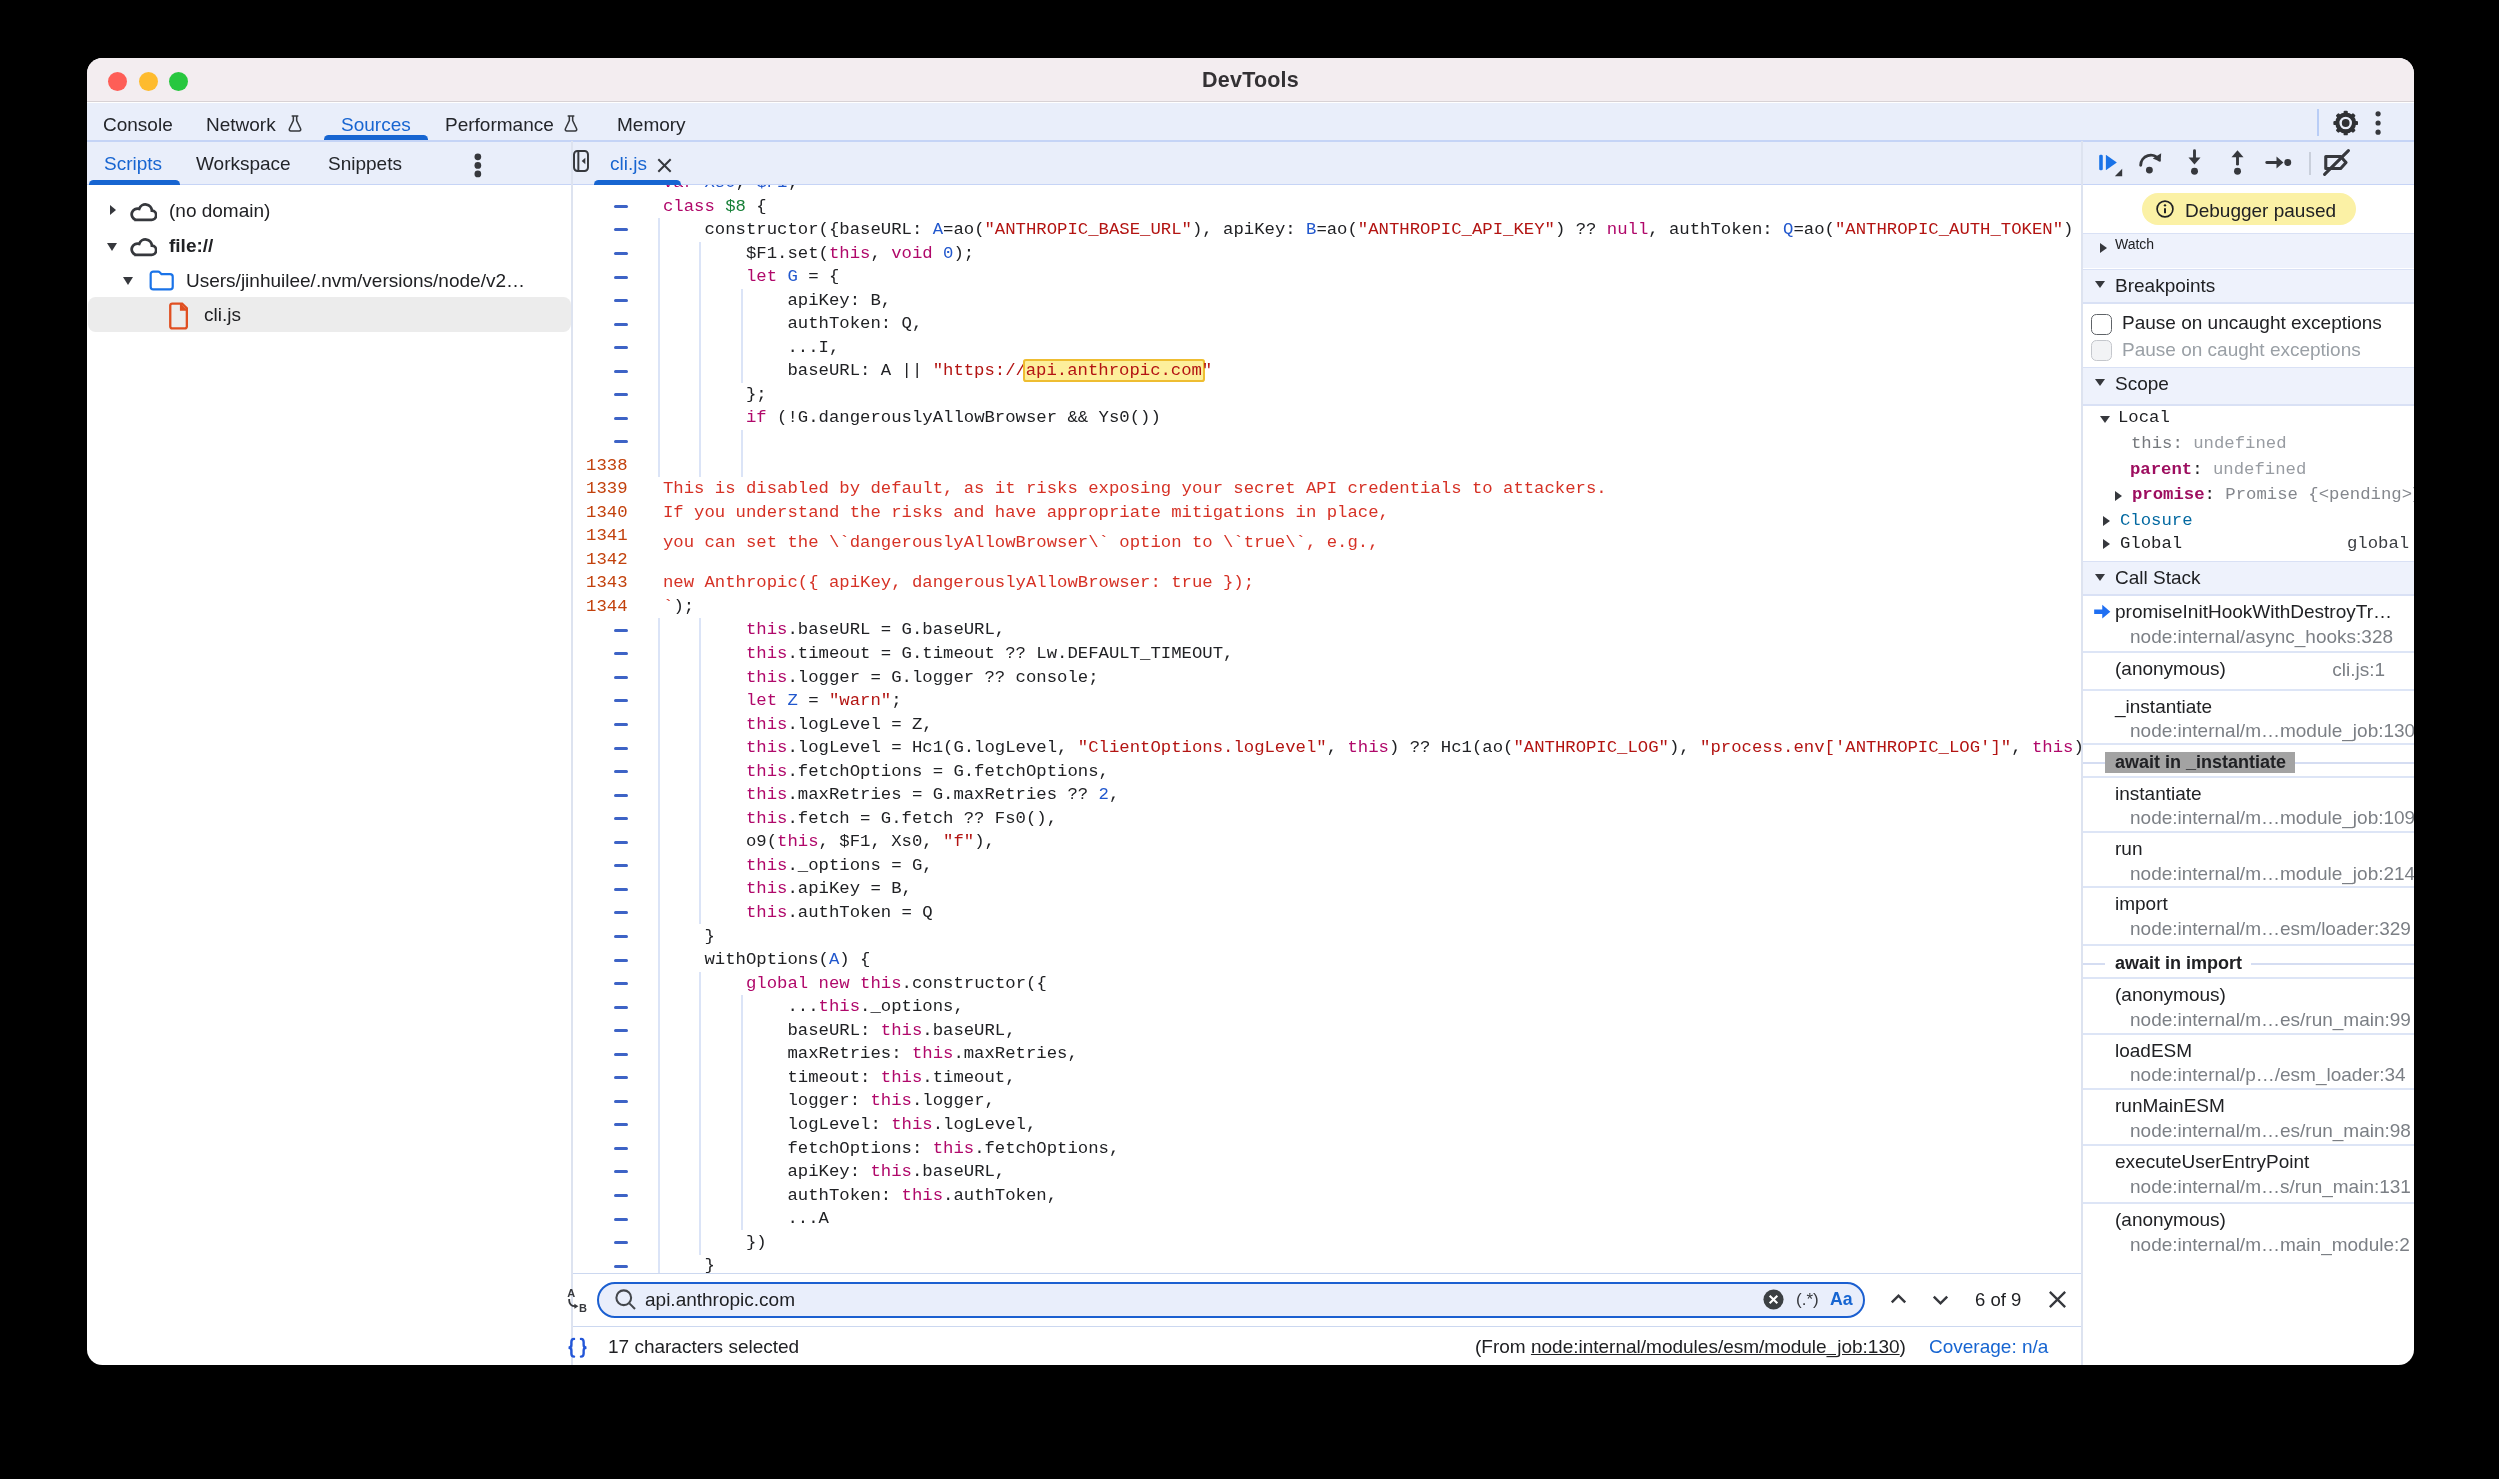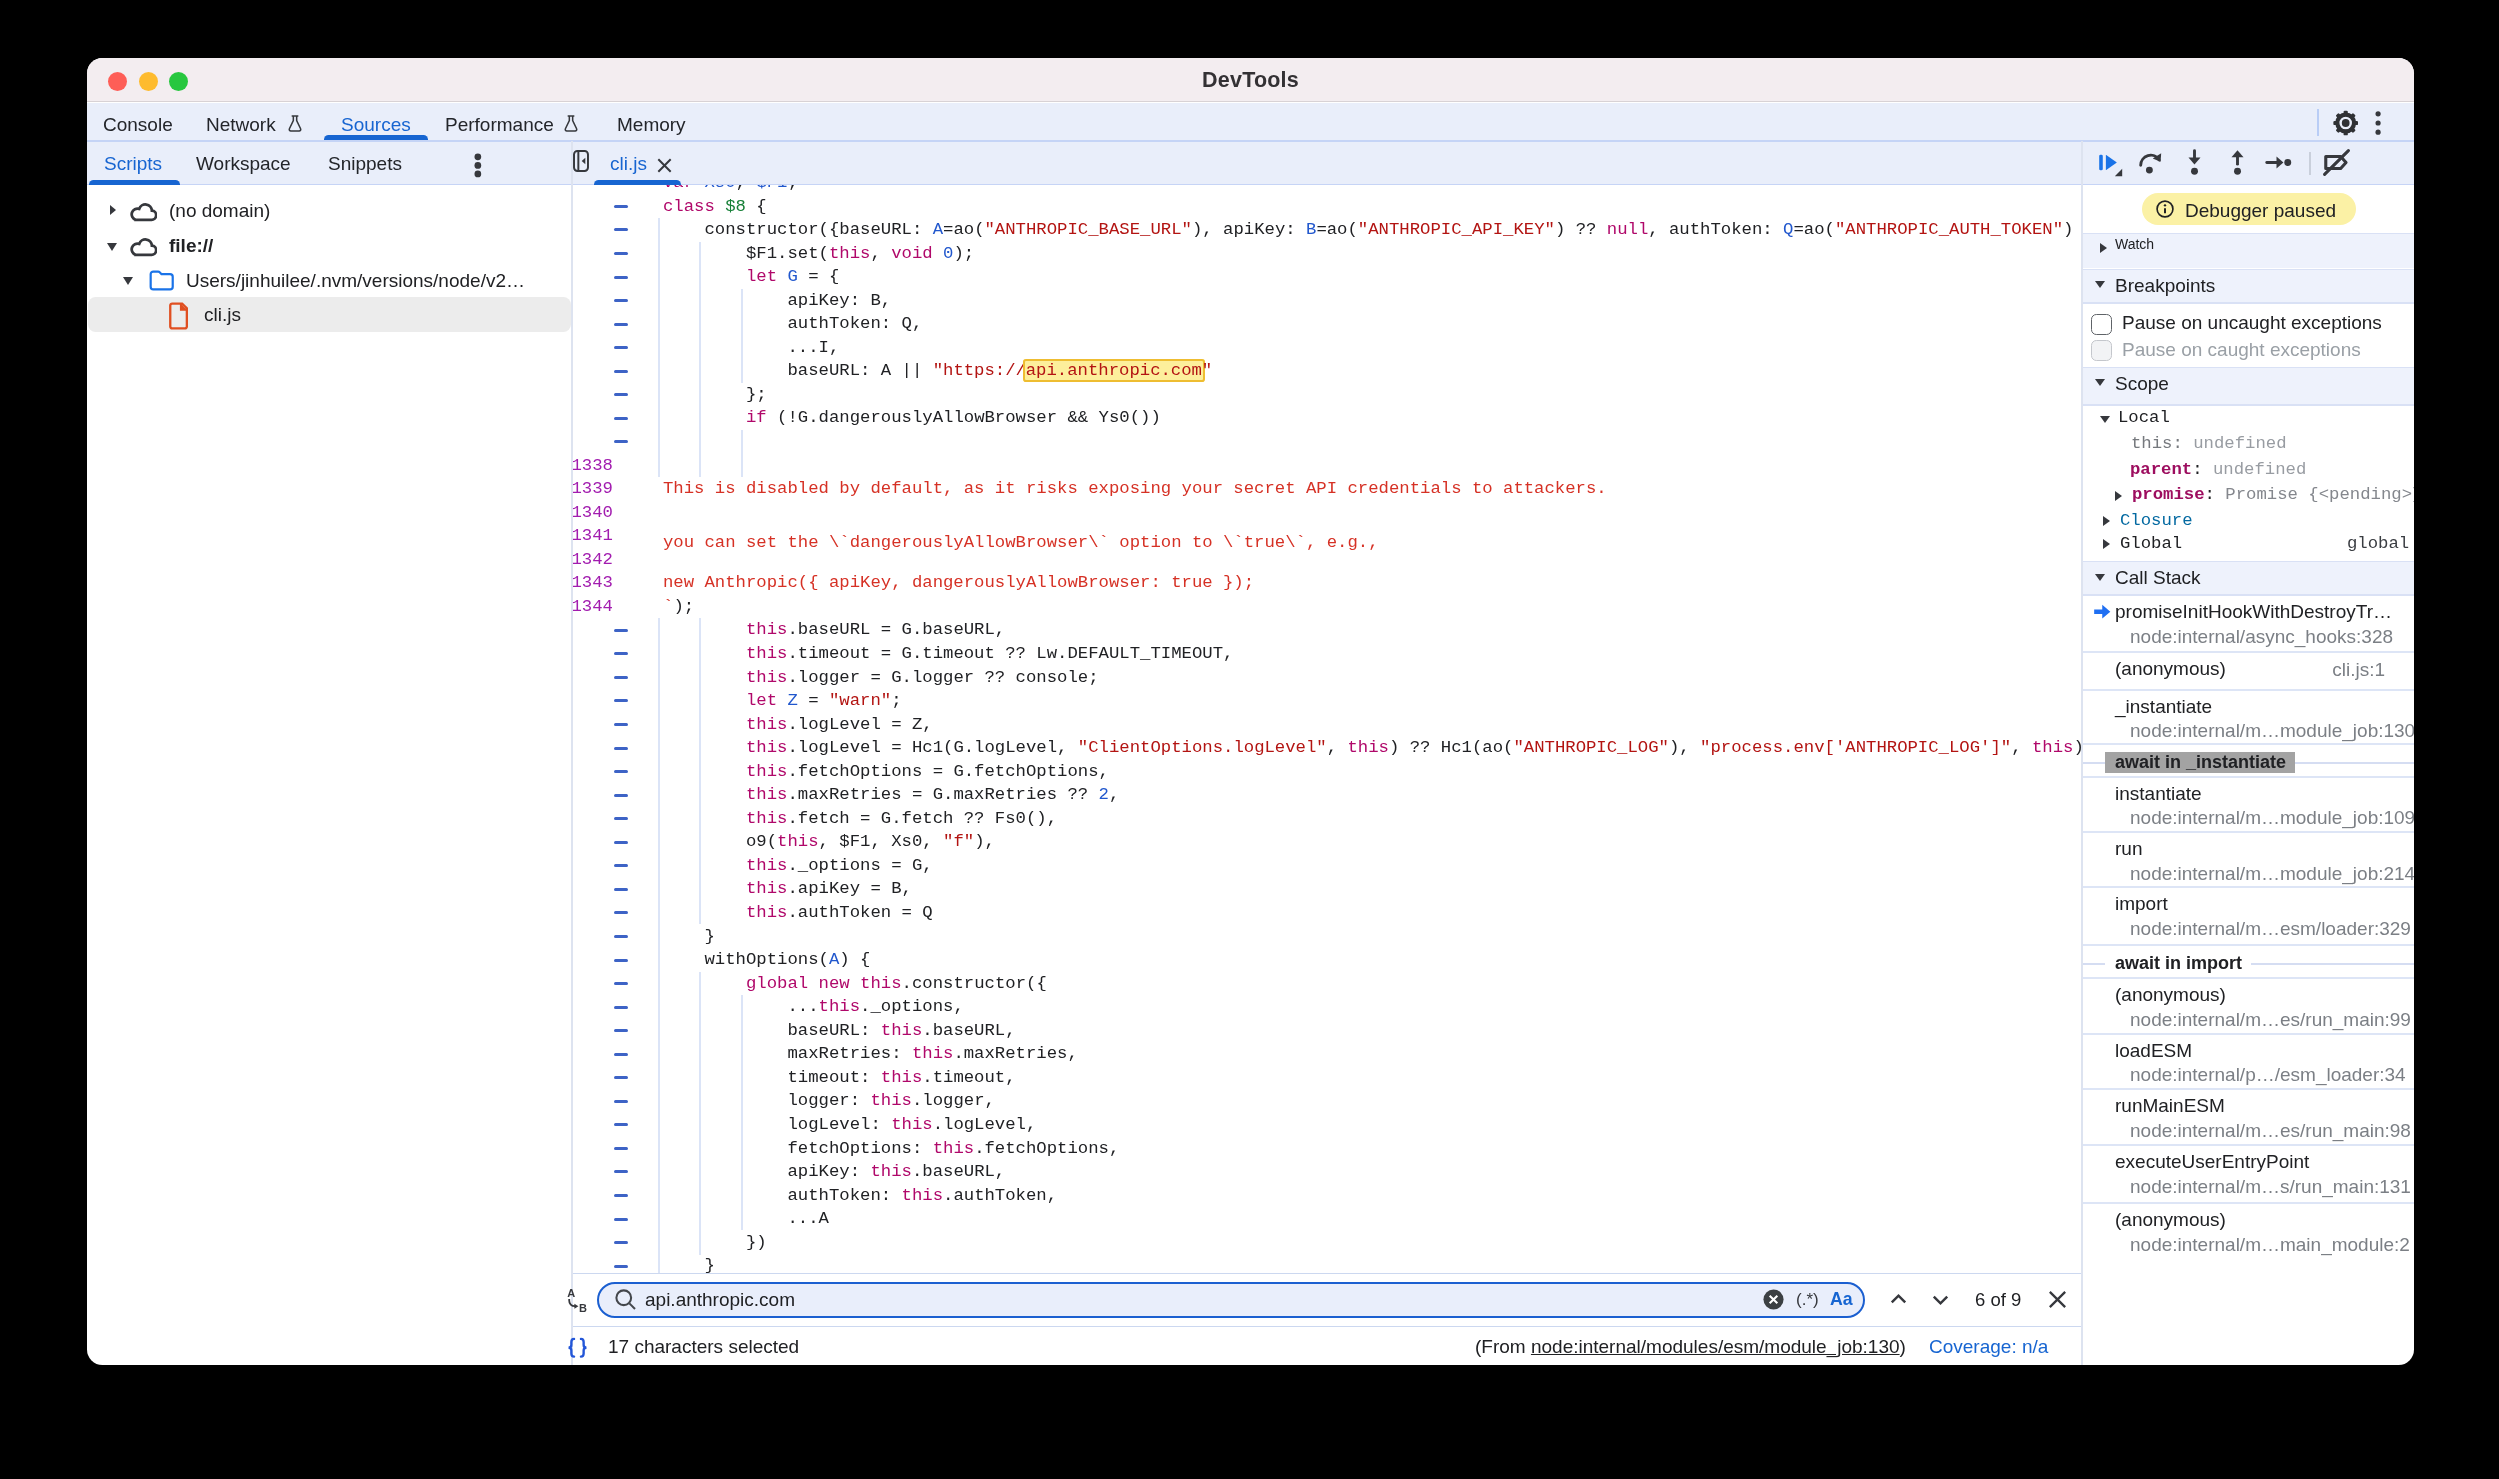--- a/index.html
+++ b/index.html
@@ -14,21 +14,21 @@
 .tabtxt{font-size:19px;color:#23252a;top:56px}
 .subtxt{font-size:19px;color:#23252a;top:95px}
 .blue{color:#1765d1}
 .underline{background:#1765d1;height:4.6px;border-radius:4.6px 4.6px 0 0}
 .vline{width:1.5px;background:#dde3f0}
 .icon{display:block}
 .treetxt{font-size:19px;color:#202124}
 .sel{background:#ececec;border-radius:7.7px}
 .mono{font-family:"Liberation Mono",monospace;font-size:17.3px;white-space:pre}
 .cl{position:absolute;height:24px;line-height:24px}
-.gut{color:#a21caf;text-align:left;width:56px}
+.gut{color:#c2410c;text-align:right;width:56px}
 .dash{position:absolute;width:14px;height:2.7px;border-radius:1.5px;background:#3d63c6}
 .guide{position:absolute;width:1.5px;background:#dbe4f7}
 .tk-k{color:#b0086a}.tk-v{color:#2157cd}.tk-s{color:#b31412}.tk-r{color:#d63125}.tk-g{color:#188038}.tk-d{color:#202124}
 .match{background:#fdef9c;border:2.3px solid #eebd31;border-radius:3.1px;padding:0 0.8px;margin:0 -3.1px}
 .hdr{background:#eef2fc;border-top:1.5px solid #d9e1f5;font-size:18.5px;color:#1f2023}
 .tri{position:absolute;width:0;height:0}
 .trR{border-left:7.7px solid #36383d;border-top:5px solid transparent;border-bottom:5px solid transparent}.trRn{border-left:6.2px solid #36383d;border-top:5.4px solid transparent;border-bottom:5.4px solid transparent}
 .trD{border-top:8.5px solid #36383d;border-left:5.4px solid transparent;border-right:5.4px solid transparent}
 .ui24{font-size:18.5px;color:#202124}
 .cs-name{font-size:19px;color:#202124;white-space:nowrap}
@@ -206,20 +206,21 @@
 <div class="cl mono" style="left:90px;top:174px"><span class="tk-d">            baseURL: A || </span><span class="tk-s">"https://</span><span class="match tk-s">api.anthropic.com</span><span class="tk-s">"</span></div>
 <div class="dash" style="left:41px;top:208px"></div>
 <div class="cl mono" style="left:90px;top:198px"><span class="tk-d">        };</span></div>
 <div class="dash" style="left:41px;top:232px"></div>
 <div class="cl mono" style="left:90px;top:221px"><span class="tk-d">        </span><span class="tk-k">if</span><span class="tk-d"> (!G.dangerouslyAllowBrowser &amp;&amp; Ys0())</span></div>
 <div class="dash" style="left:41px;top:255px"></div>
 <div class="abs mono gut" style="left:-1.5px;top:269px;height:24px;line-height:24px">1338</div>
 <div class="abs mono gut" style="left:-1.5px;top:292px;height:24px;line-height:24px">1339</div>
 <div class="cl mono" style="left:90px;top:292px"><span class="tk-r">This is disabled by default, as it risks exposing your secret API credentials to attackers.</span></div>
 <div class="abs mono gut" style="left:-1.5px;top:316px;height:24px;line-height:24px">1340</div>
+<div class="cl mono" style="left:90px;top:316px"><span class="tk-r">If you understand the risks and have appropriate mitigations in place,</span></div>
 <div class="abs mono gut" style="left:-1.5px;top:339px;height:24px;line-height:24px">1341</div>
 <div class="cl mono" style="left:90px;top:346px"><span class="tk-r">you can set the \`dangerouslyAllowBrowser\` option to \`true\`, e.g.,</span></div>
 <div class="abs mono gut" style="left:-1.5px;top:363px;height:24px;line-height:24px">1342</div>
 <div class="abs mono gut" style="left:-1.5px;top:386px;height:24px;line-height:24px">1343</div>
 <div class="cl mono" style="left:90px;top:386px"><span class="tk-r">new Anthropic({ apiKey, dangerouslyAllowBrowser: true });</span></div>
 <div class="abs mono gut" style="left:-1.5px;top:410px;height:24px;line-height:24px">1344</div>
 <div class="cl mono" style="left:90px;top:410px"><span class="tk-r">`</span><span class="tk-d">);</span></div>
 <div class="dash" style="left:41px;top:444px"></div>
 <div class="cl mono" style="left:90px;top:433px"><span class="tk-d">        </span><span class="tk-k">this</span><span class="tk-d">.baseURL = G.baseURL,</span></div>
 <div class="dash" style="left:41px;top:467px"></div>

